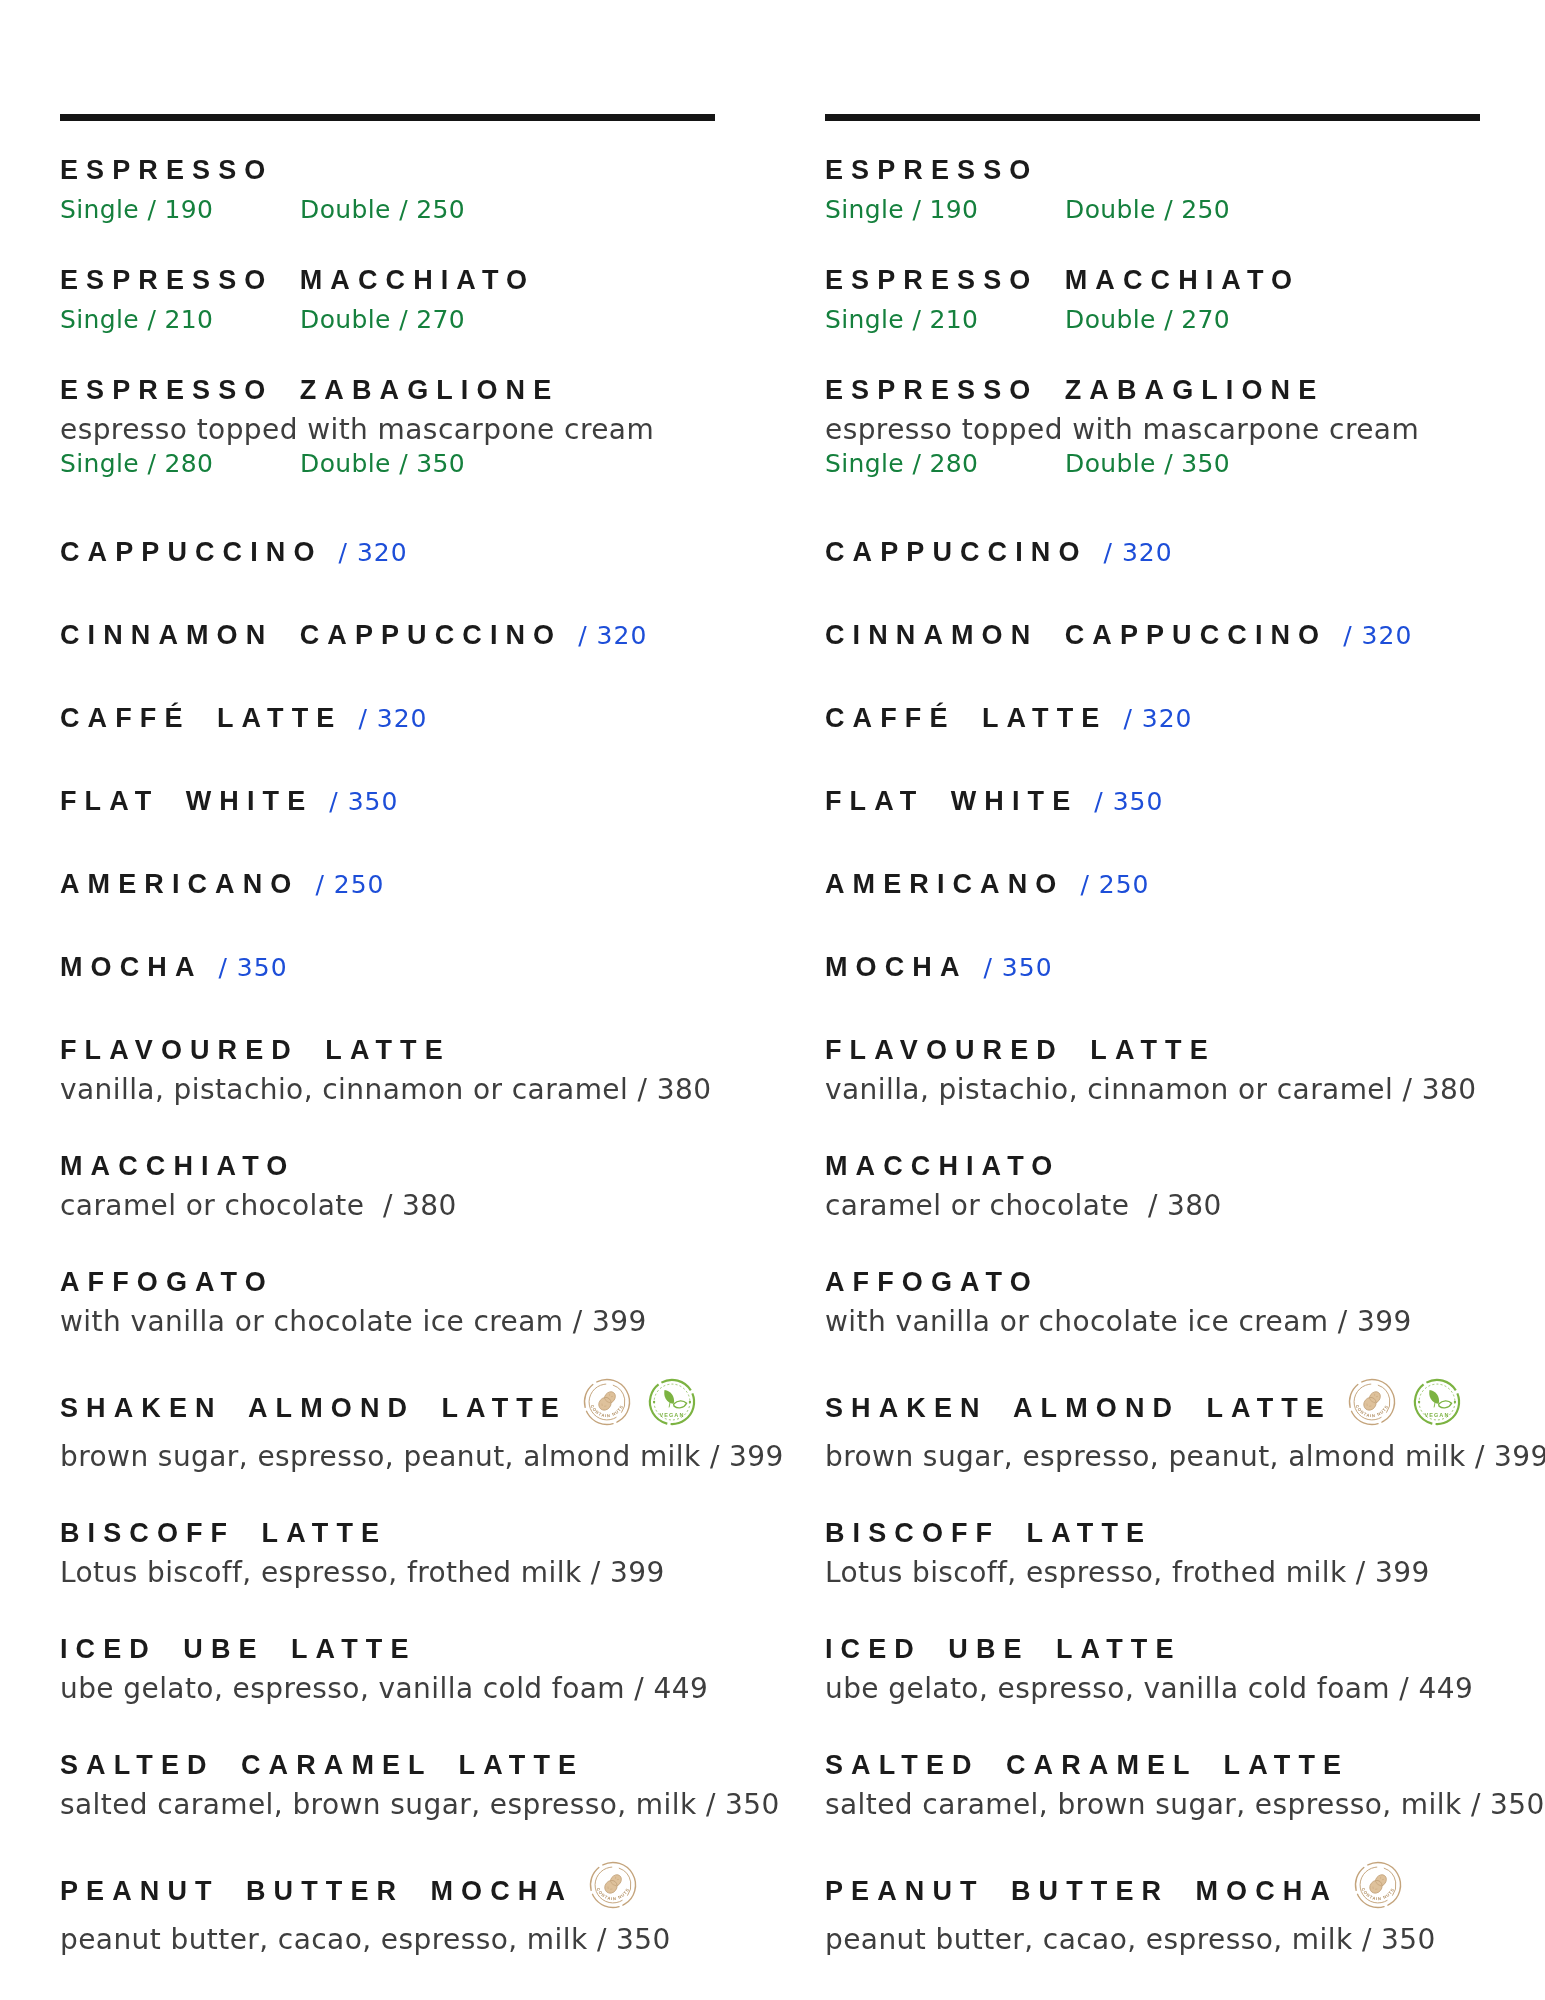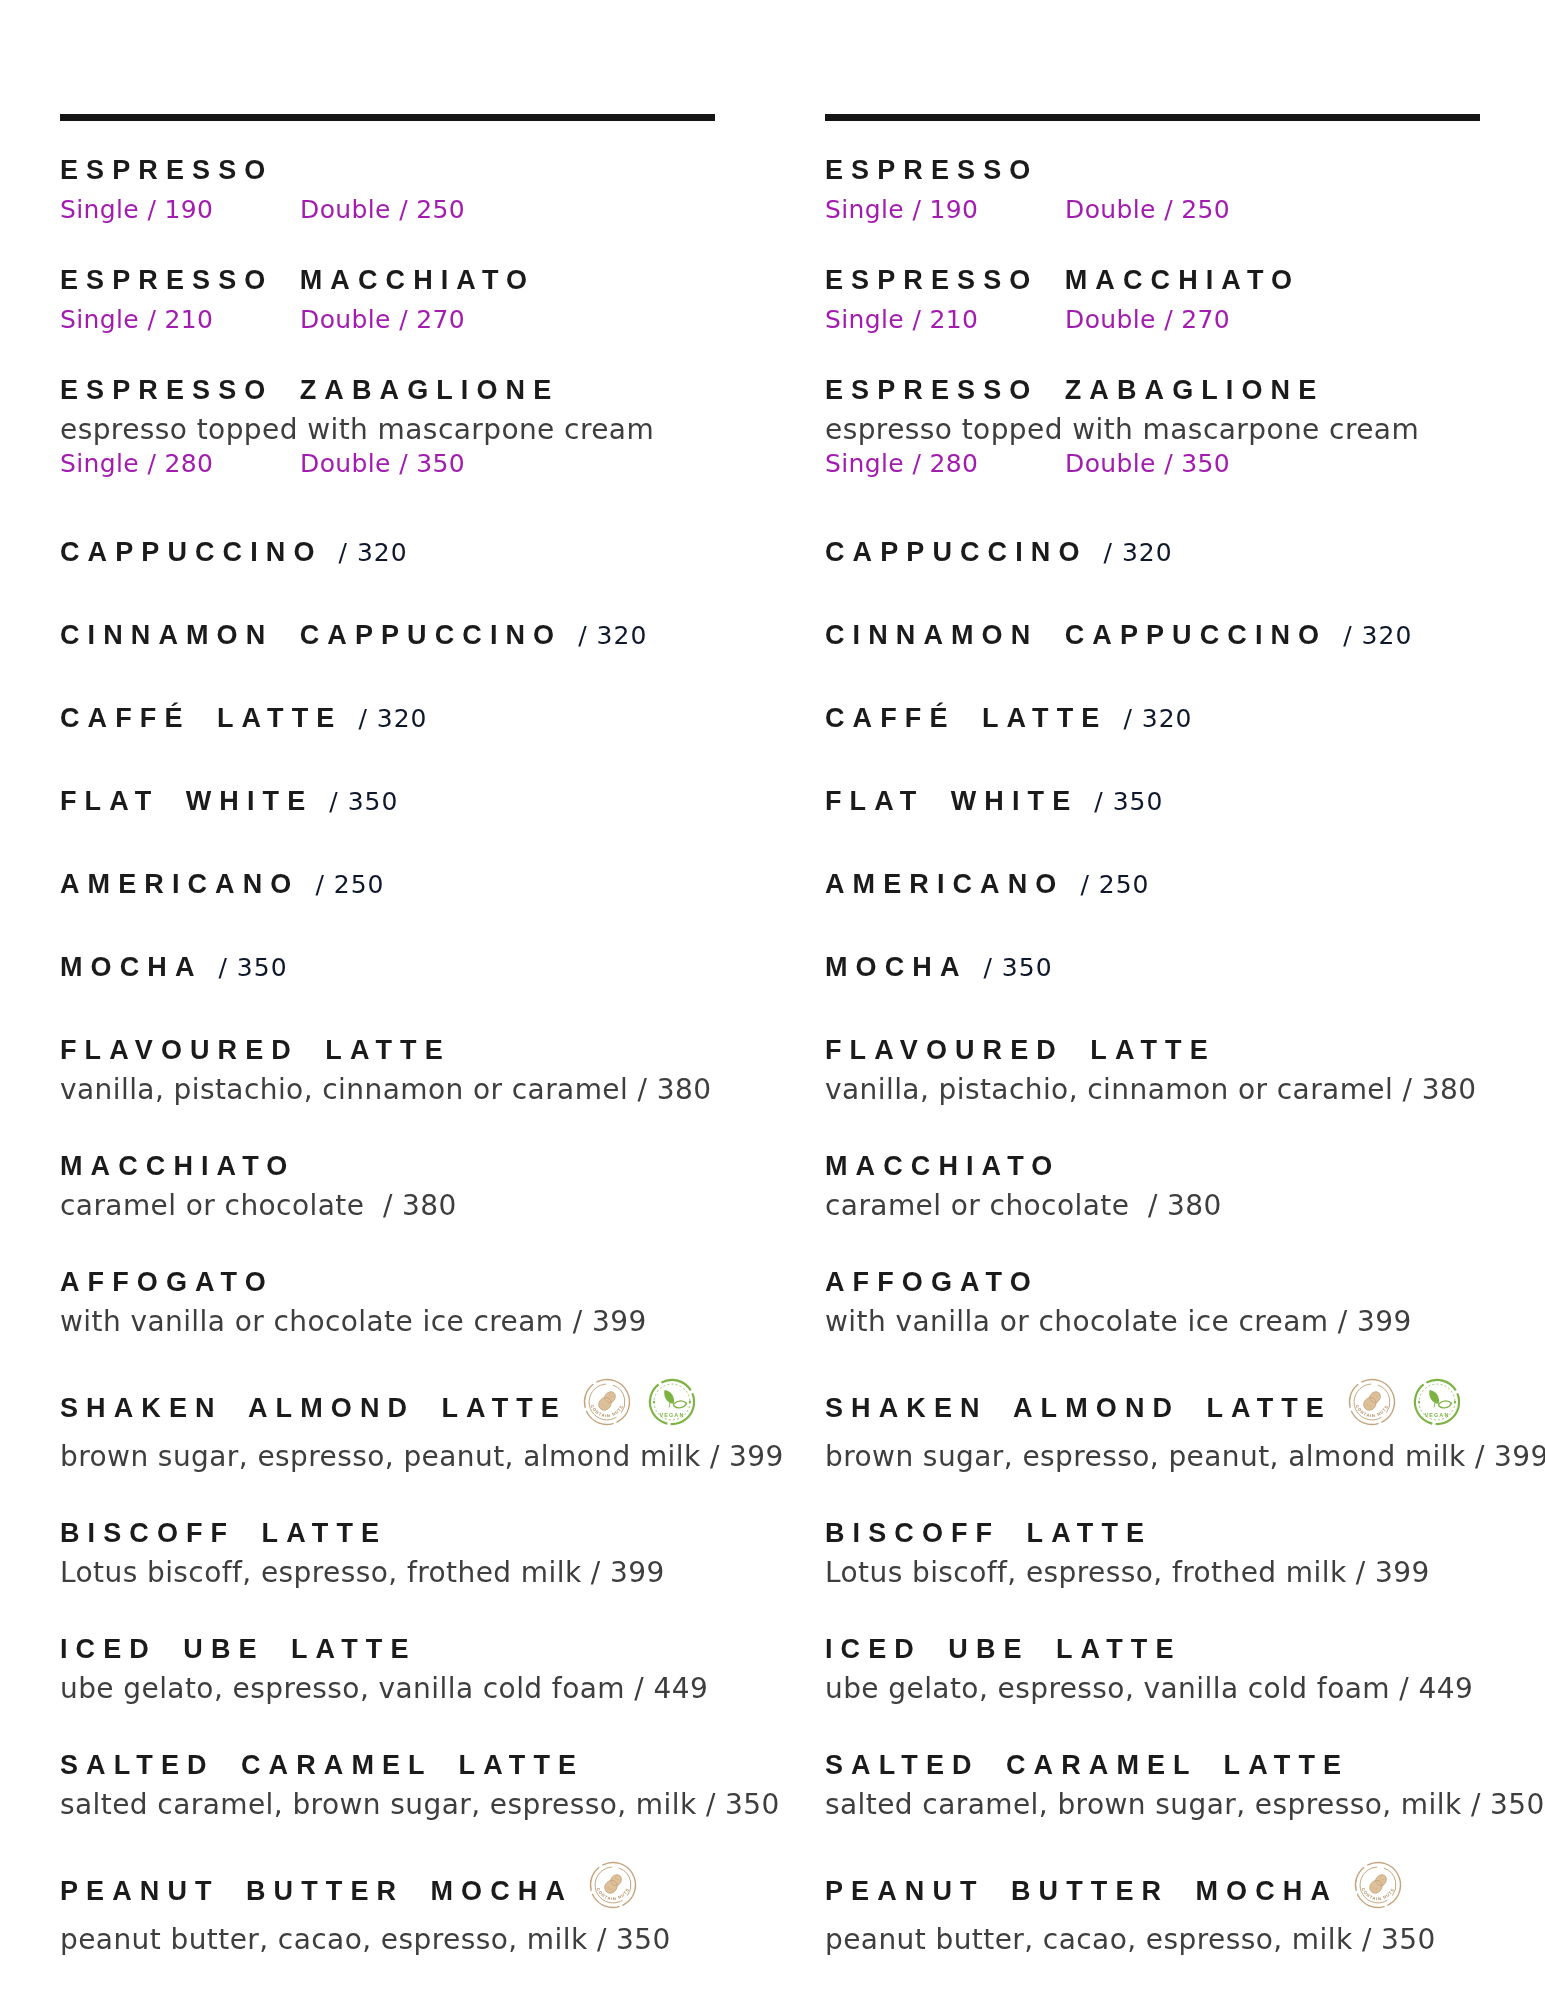--- a/index.html
+++ b/index.html
@@ -46,38 +46,38 @@
     font-size:27px;
     font-weight:700;
     color:#1b1b1b;
     letter-spacing:0.30em;
     word-spacing:0.40em;
   }
   .item-price{
     font-family:"DejaVu Sans",sans-serif;
     font-size:25px;
     font-weight:400;
-    color:#0f172a;
+    color:#1d4ed8;
     letter-spacing:0.04em;
     margin-left:16px;
     white-space:pre;
   }
   .item-desc{
     font-family:"DejaVu Sans",sans-serif;
     font-size:28px;
     color:#3e3e3e;
     letter-spacing:0.015em;
     line-height:34px;
     white-space:pre;
   }
   .item-dual{
     display:flex;
     font-family:"DejaVu Sans",sans-serif;
     font-size:25px;
-    color:#a21caf;
+    color:#15803d;
     letter-spacing:0.015em;
     line-height:34px;
     white-space:pre;
   }
   .dual-left{display:inline-block;min-width:240px;}
   .badge{
     display:inline-flex;
     margin-left:15px;
     transform:translateY(-6px);
   }

